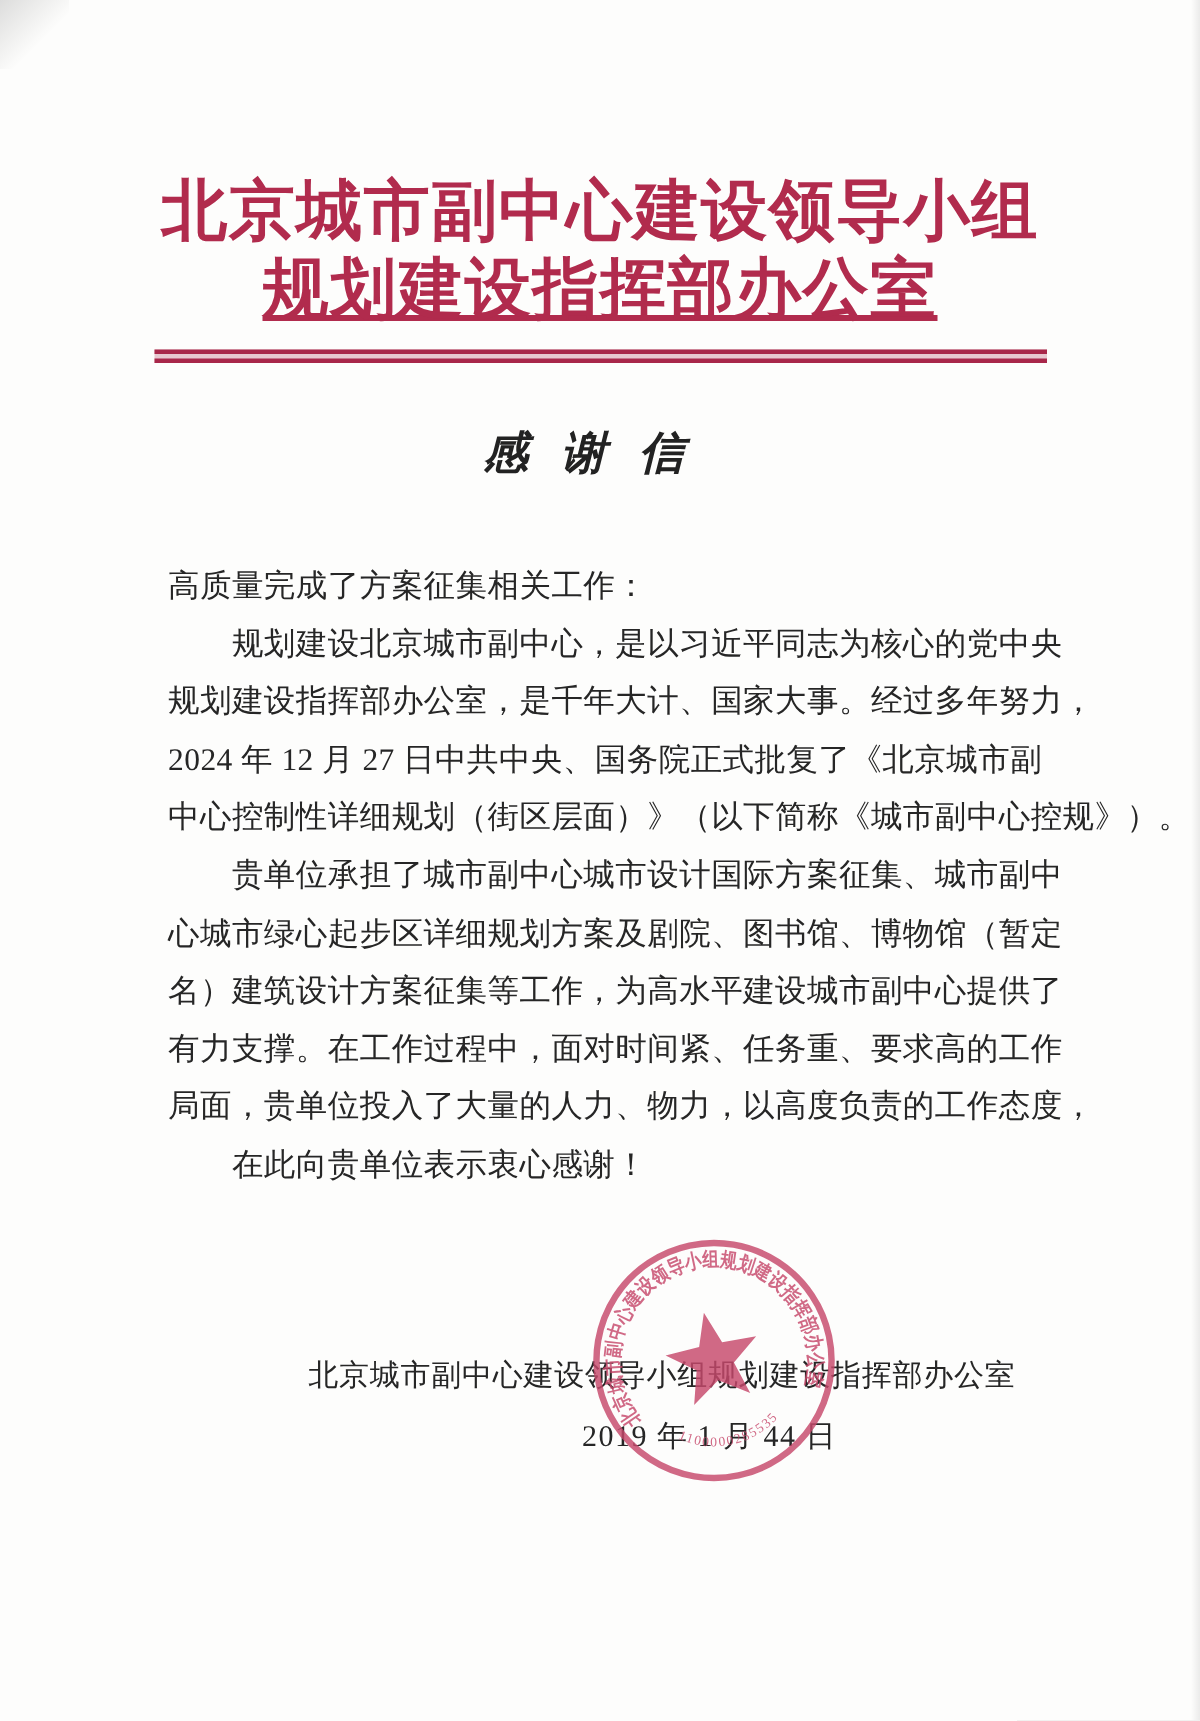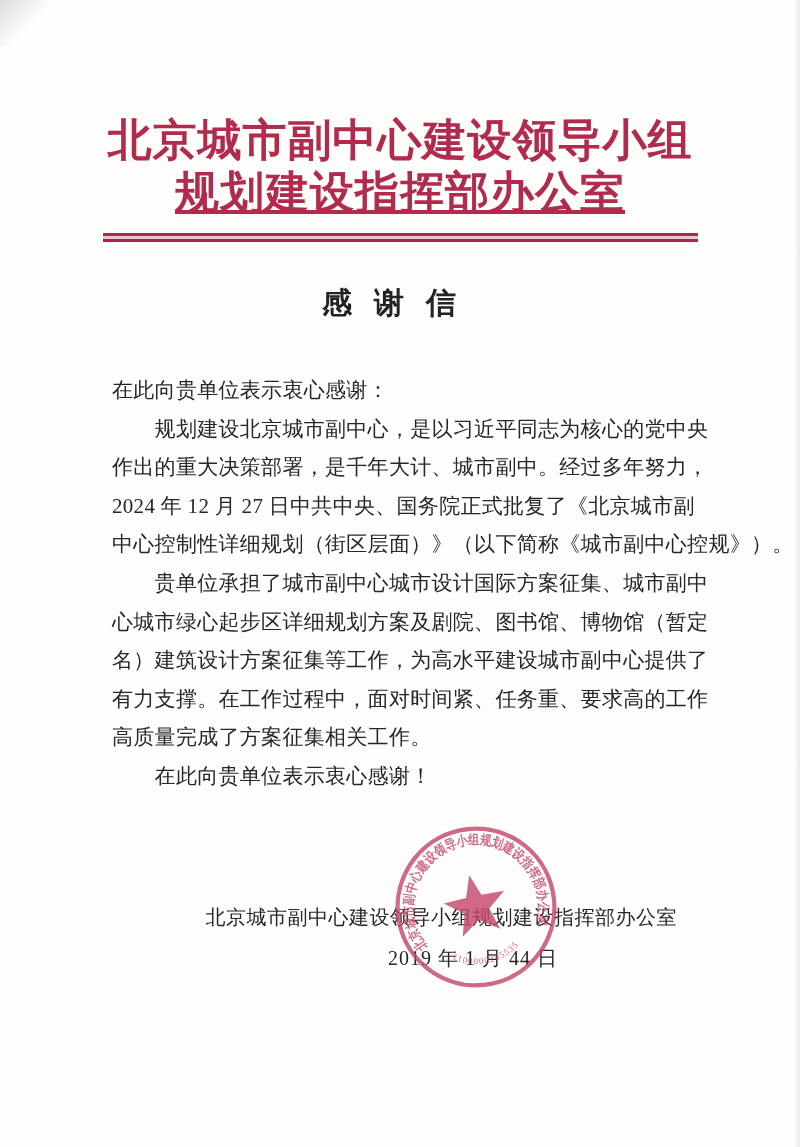--- a/index.html
+++ b/index.html
@@ -27,21 +27,21 @@
   .lh2 { top:168px; font-size:44px; line-height:50px; letter-spacing:1px;text-decoration:underline; }
   .rule {
     position:absolute; left:103px; top:233px; width:595px; height:3px;
     border-top:3px solid #a8274a; border-bottom:3px solid #a8274a;
     background:rgba(168,39,74,0.25);
   }
   
   .letter-title {
     position:absolute; top:286px; left:0; width:800px; text-align:center;
     font-size:30px; font-weight:bold; color:#222; letter-spacing:22px;
-    line-height:34px; white-space:nowrap;
+    line-height:34px; white-space:nowrap;font-style:italic;
   }
   
   .body-block { position:absolute; left:112px; top:371px; width:640px; color:#262626; }
   .bline {
     height:38.6px; line-height:38.6px; font-size:21px; letter-spacing:0.3px;
     white-space:nowrap;
   }
   
   .signature {
     position:absolute; top:903px; right:123px;
@@ -63,30 +63,30 @@
   <div class="smudge-tl"></div>
   <div class="edge-right"></div>
 
   <div class="lh-line lh1">北京城市副中心建设领导小组</div>
   <div class="lh-line lh2">规划建设指挥部办公室</div>
   <div class="rule"></div>
 
   <div class="letter-title">感谢信</div>
 
   <div class="body-block">
-    <div class="bline">在此向贵单位表示衷心感谢：</div>
+    <div class="bline">高质量完成了方案征集相关工作：</div>
     <div class="bline">　　规划建设北京城市副中心，是以习近平同志为核心的党中央</div>
-    <div class="bline">作出的重大决策部署，是千年大计、城市副中。经过多年努力，</div>
+    <div class="bline">规划建设指挥部办公室，是千年大计、国家大事。经过多年努力，</div>
     <div class="bline">2024 年 12 月 27 日中共中央、国务院正式批复了《北京城市副</div>
     <div class="bline">中心控制性详细规划（街区层面）》（以下简称《城市副中心控规》）。</div>
     <div class="bline">　　贵单位承担了城市副中心城市设计国际方案征集、城市副中</div>
     <div class="bline">心城市绿心起步区详细规划方案及剧院、图书馆、博物馆（暂定</div>
     <div class="bline">名）建筑设计方案征集等工作，为高水平建设城市副中心提供了</div>
     <div class="bline">有力支撑。在工作过程中，面对时间紧、任务重、要求高的工作</div>
-    <div class="bline">高质量完成了方案征集相关工作。</div>
+    <div class="bline">局面，贵单位投入了大量的人力、物力，以高度负责的工作态度，</div>
     <div class="bline">　　在此向贵单位表示衷心感谢！</div>
   </div>
 
   <div class="signature">北京城市副中心建设领导小组规划建设指挥部办公室</div>
   <div class="sig-date">2019 年 1 月 44 日</div>
 
   <svg class="seal" viewBox="0 0 180 180" xmlns="http://www.w3.org/2000/svg">
     <defs>
       <path id="sealTopArc" d="M 32.8 123 A 66 66 0 1 1 147.2 123" fill="none"></path>
       <path id="sealNumArc" d="M 47.6 132.4 A 60 60 0 0 0 132.4 132.4" fill="none"></path>

